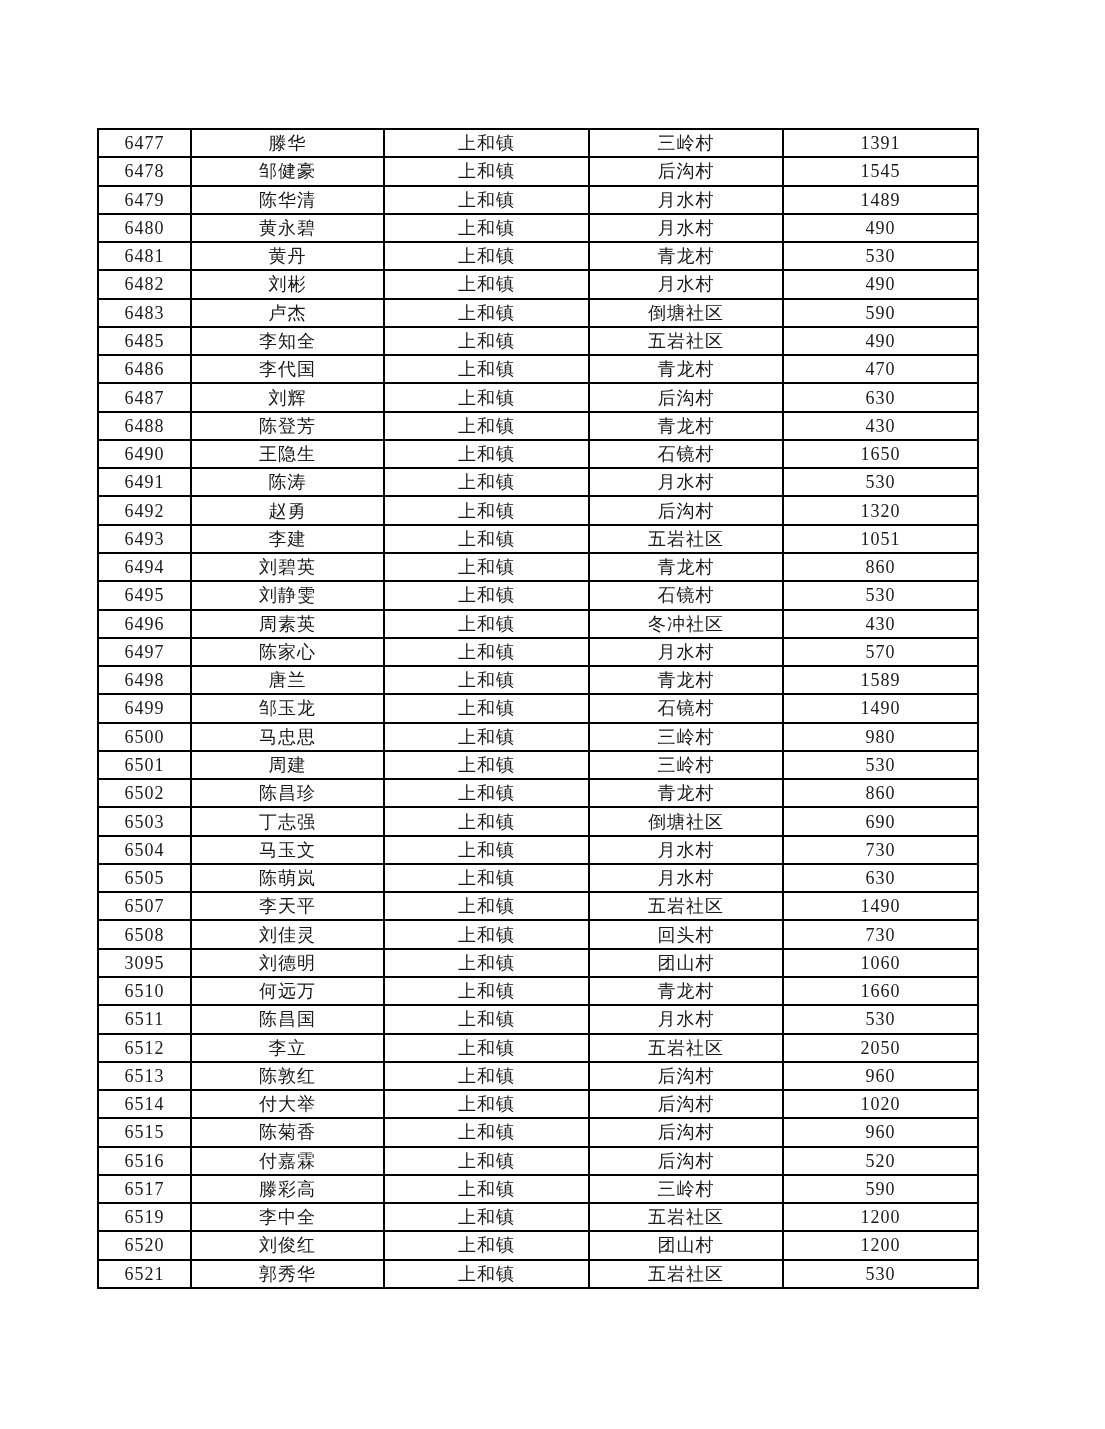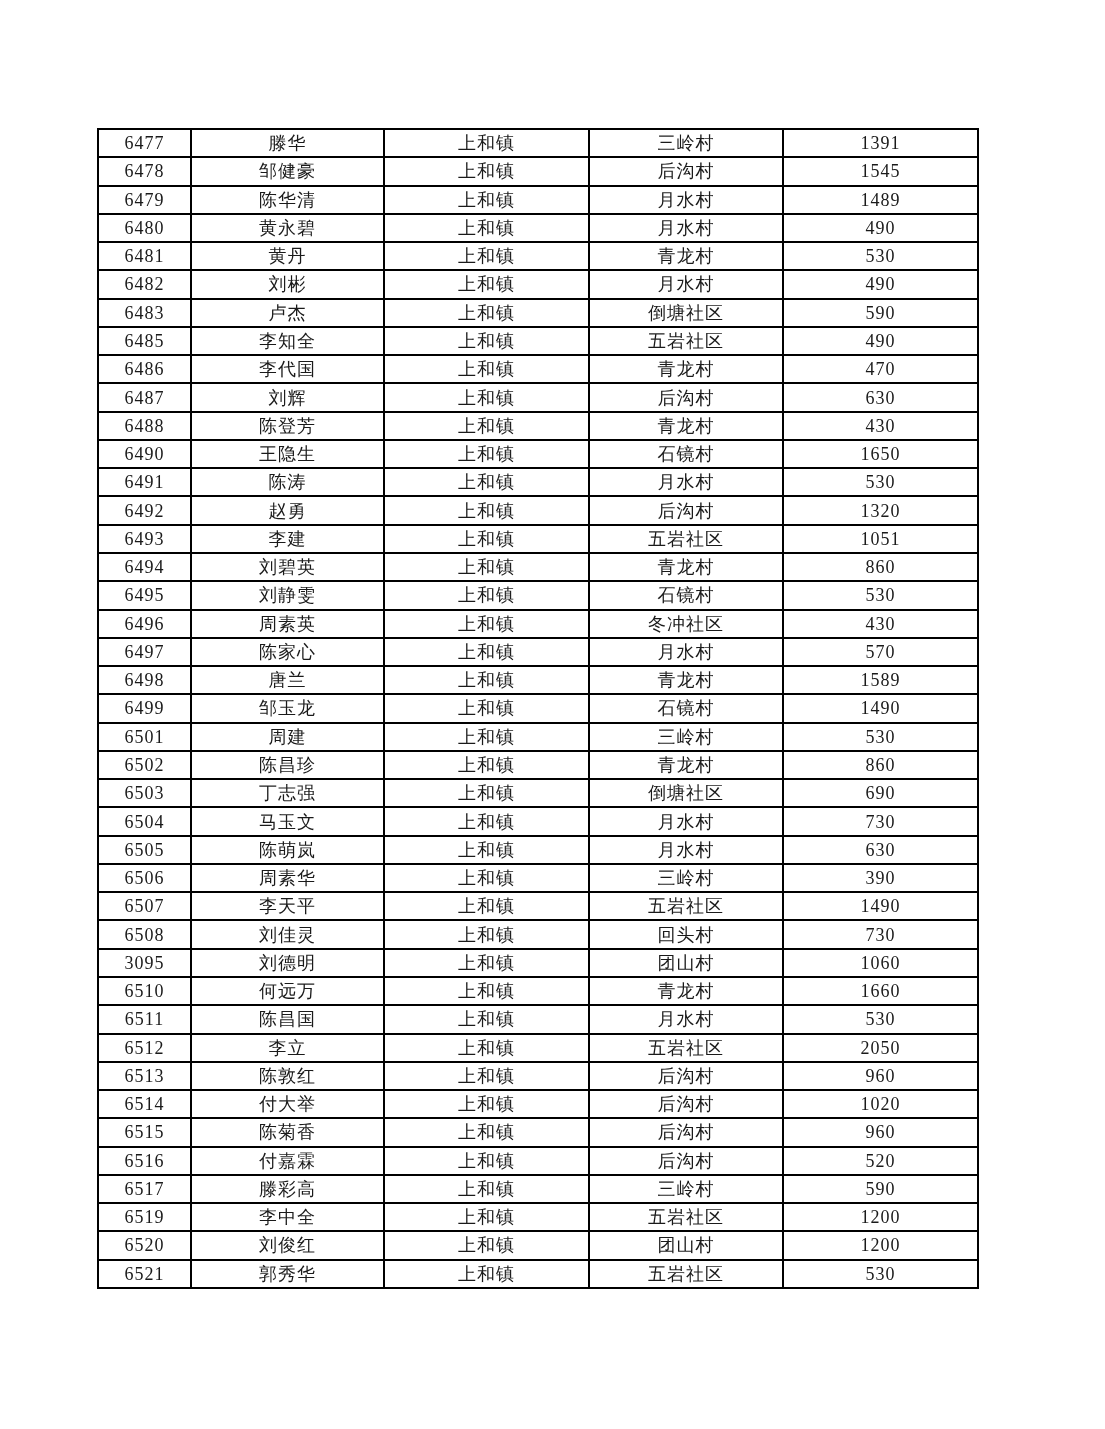--- a/index.html
+++ b/index.html
@@ -196,20 +196,27 @@
           <td>1589</td>
         </tr>
         <tr>
           <td>6499</td>
           <td>邹玉龙</td>
           <td>上和镇</td>
           <td>石镜村</td>
           <td>1490</td>
         </tr>
         <tr>
+          <td>6500</td>
+          <td>马忠思</td>
+          <td>上和镇</td>
+          <td>三岭村</td>
+          <td>980</td>
+        </tr>
+        <tr>
           <td>6501</td>
           <td>周建</td>
           <td>上和镇</td>
           <td>三岭村</td>
           <td>530</td>
         </tr>
         <tr>
           <td>6502</td>
           <td>陈昌珍</td>
           <td>上和镇</td>
@@ -229,27 +236,20 @@
           <td>上和镇</td>
           <td>月水村</td>
           <td>730</td>
         </tr>
         <tr>
           <td>6505</td>
           <td>陈萌岚</td>
           <td>上和镇</td>
           <td>月水村</td>
           <td>630</td>
-        </tr>
-        <tr>
-          <td>6506</td>
-          <td>周素华</td>
-          <td>上和镇</td>
-          <td>三岭村</td>
-          <td>390</td>
         </tr>
         <tr>
           <td>6507</td>
           <td>李天平</td>
           <td>上和镇</td>
           <td>五岩社区</td>
           <td>1490</td>
         </tr>
         <tr>
           <td>6508</td>

